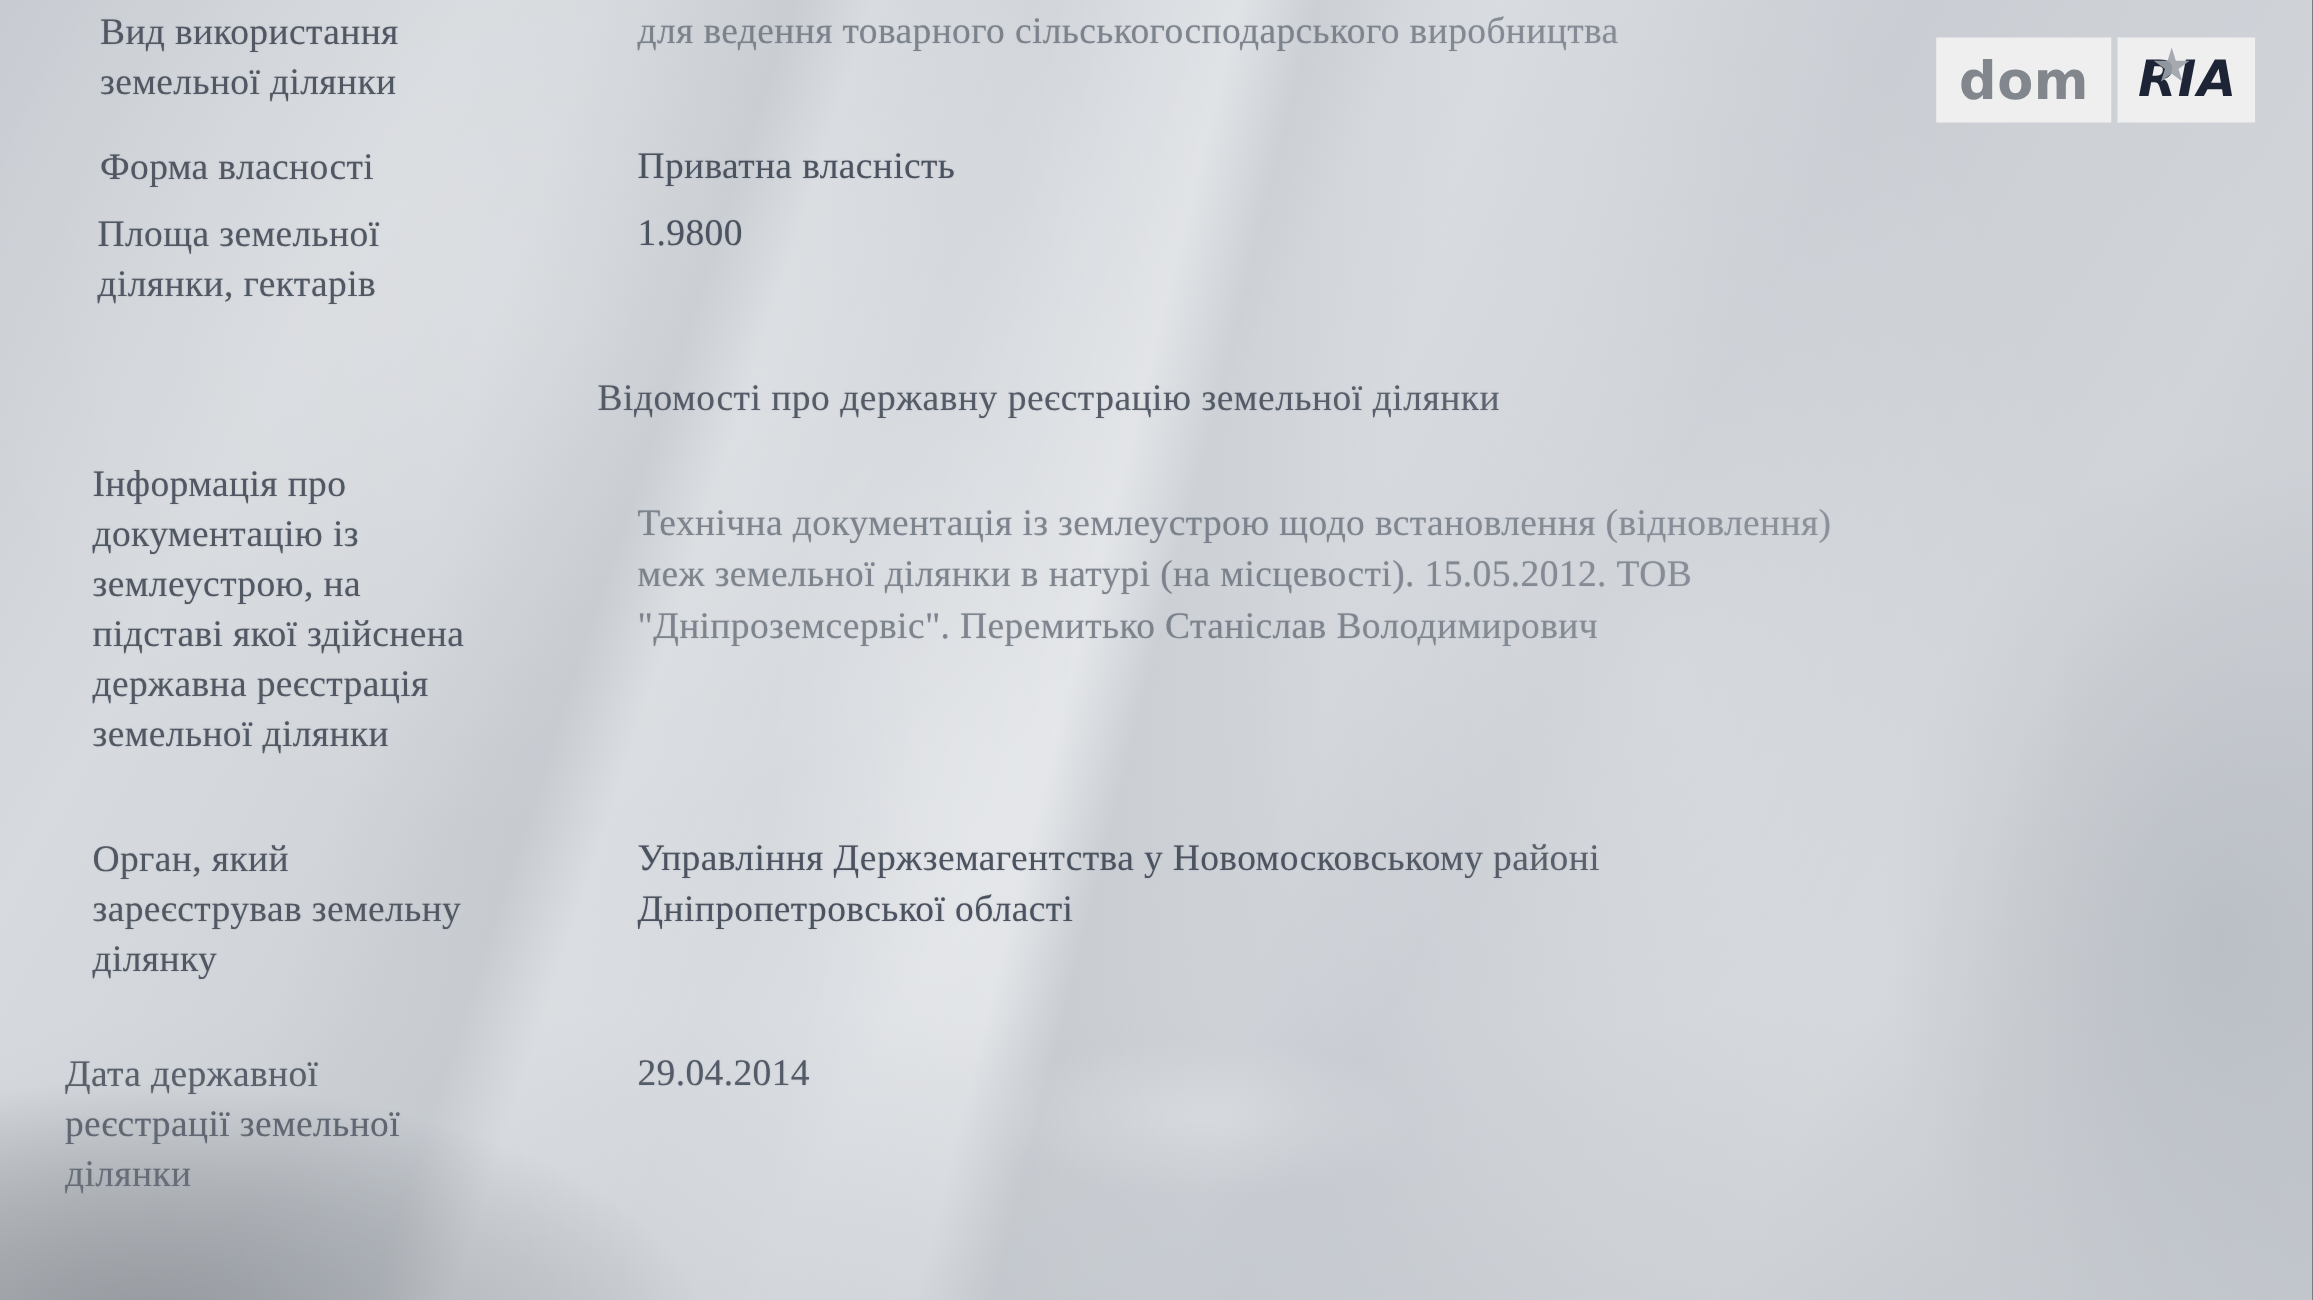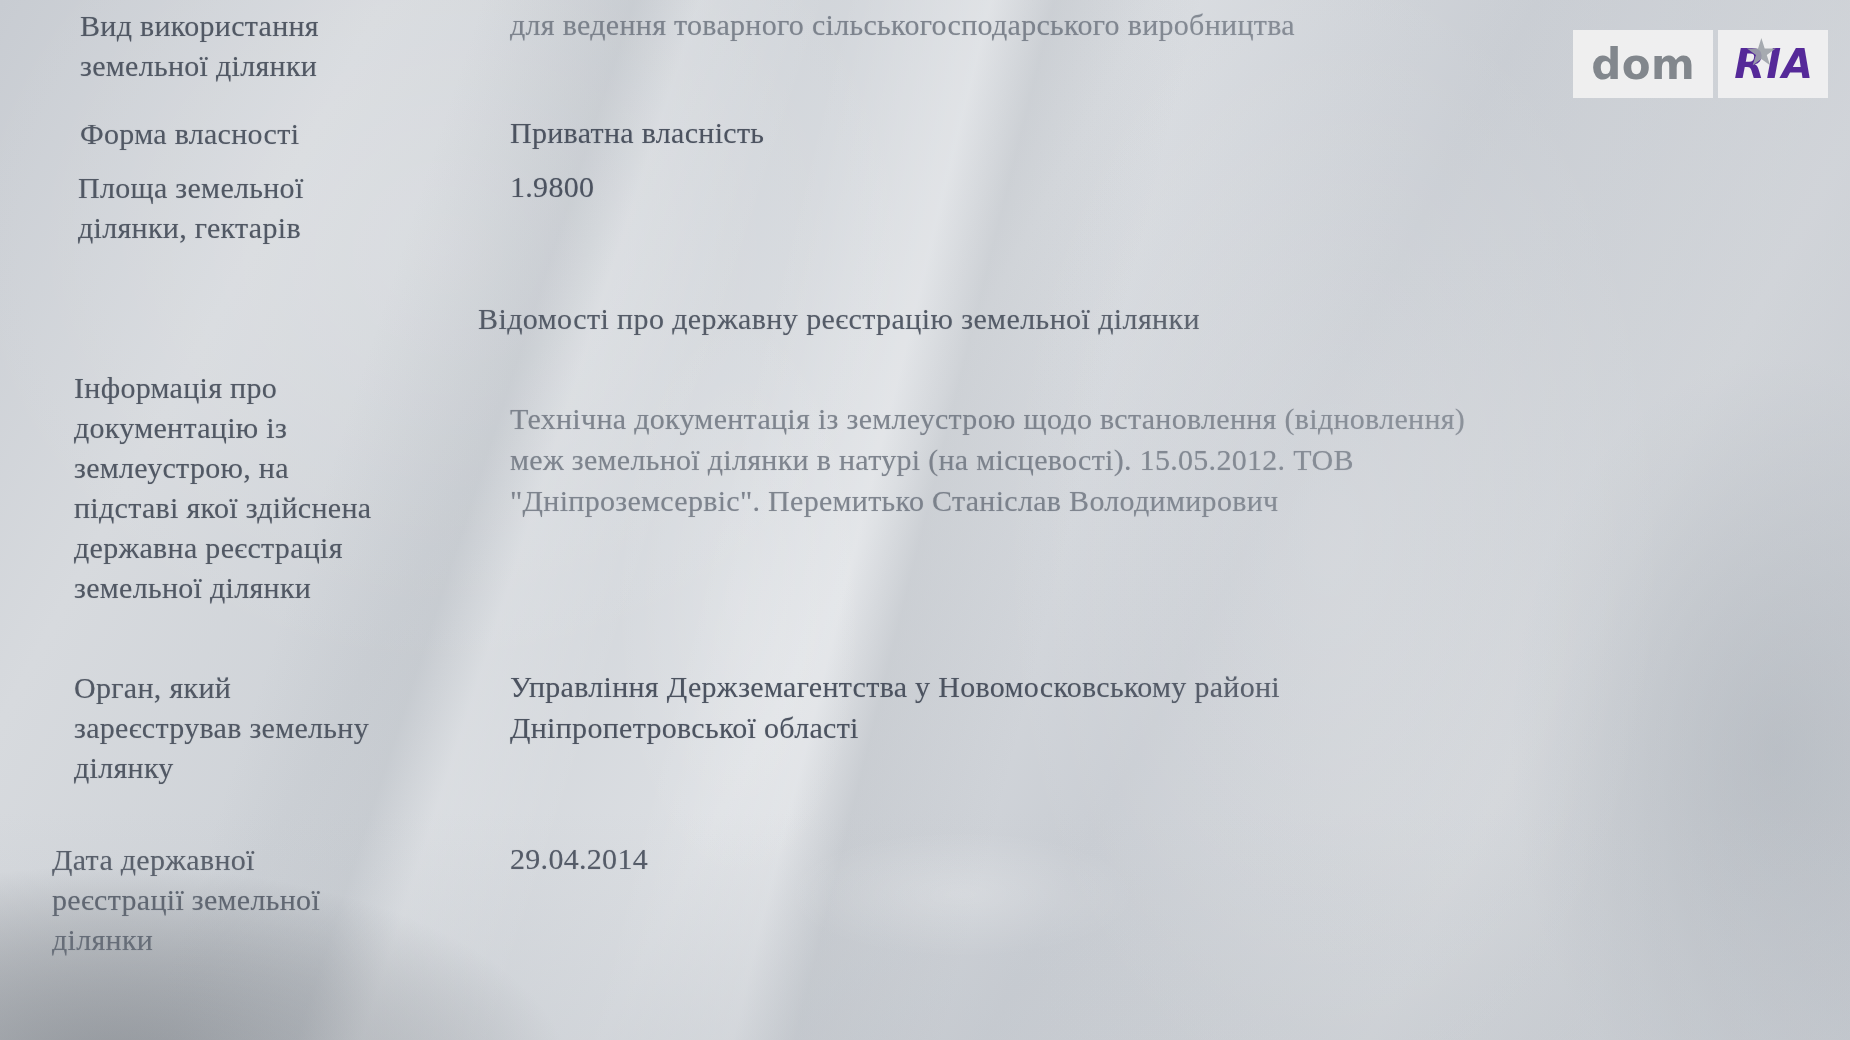--- a/index.html
+++ b/index.html
@@ -98,21 +98,21 @@
     pointer-events: none;
     background:
       linear-gradient(to right, rgba(205,209,214,0) 55%, rgba(205,209,214,0.22) 82%, rgba(203,207,213,0.40) 100%),
       linear-gradient(to bottom, rgba(205,209,214,0) 78%, rgba(190,195,201,0.35) 100%);
   }
 
   
   #watermark {
     position: absolute;
     top: 30px;
-    right: 22px;
+    right: 46px;
     display: flex;
     align-items: stretch;
     height: 68px;
     opacity: .93;
   }
   .wm-box {
     background: #f2f2f2;
     display: flex;
     align-items: center;
     justify-content: center;
@@ -124,21 +124,21 @@
     font-size: 42px;
     font-weight: 700;
     letter-spacing: .5px;
   }
   .wm-ria {
     margin-left: 5px;
     position: relative;
     padding: 0 14px 0 16px;
   }
   .wm-ria .txt {
-    color: #4c1d95;
+    color: #0f172a;
     font-family: "DejaVu Sans", sans-serif;
     font-size: 40px;
     font-weight: 700;
     font-style: italic;
     letter-spacing: 1px;
   }
   .wm-star {
     position: absolute;
     left: 28px;
     top: 8px;

